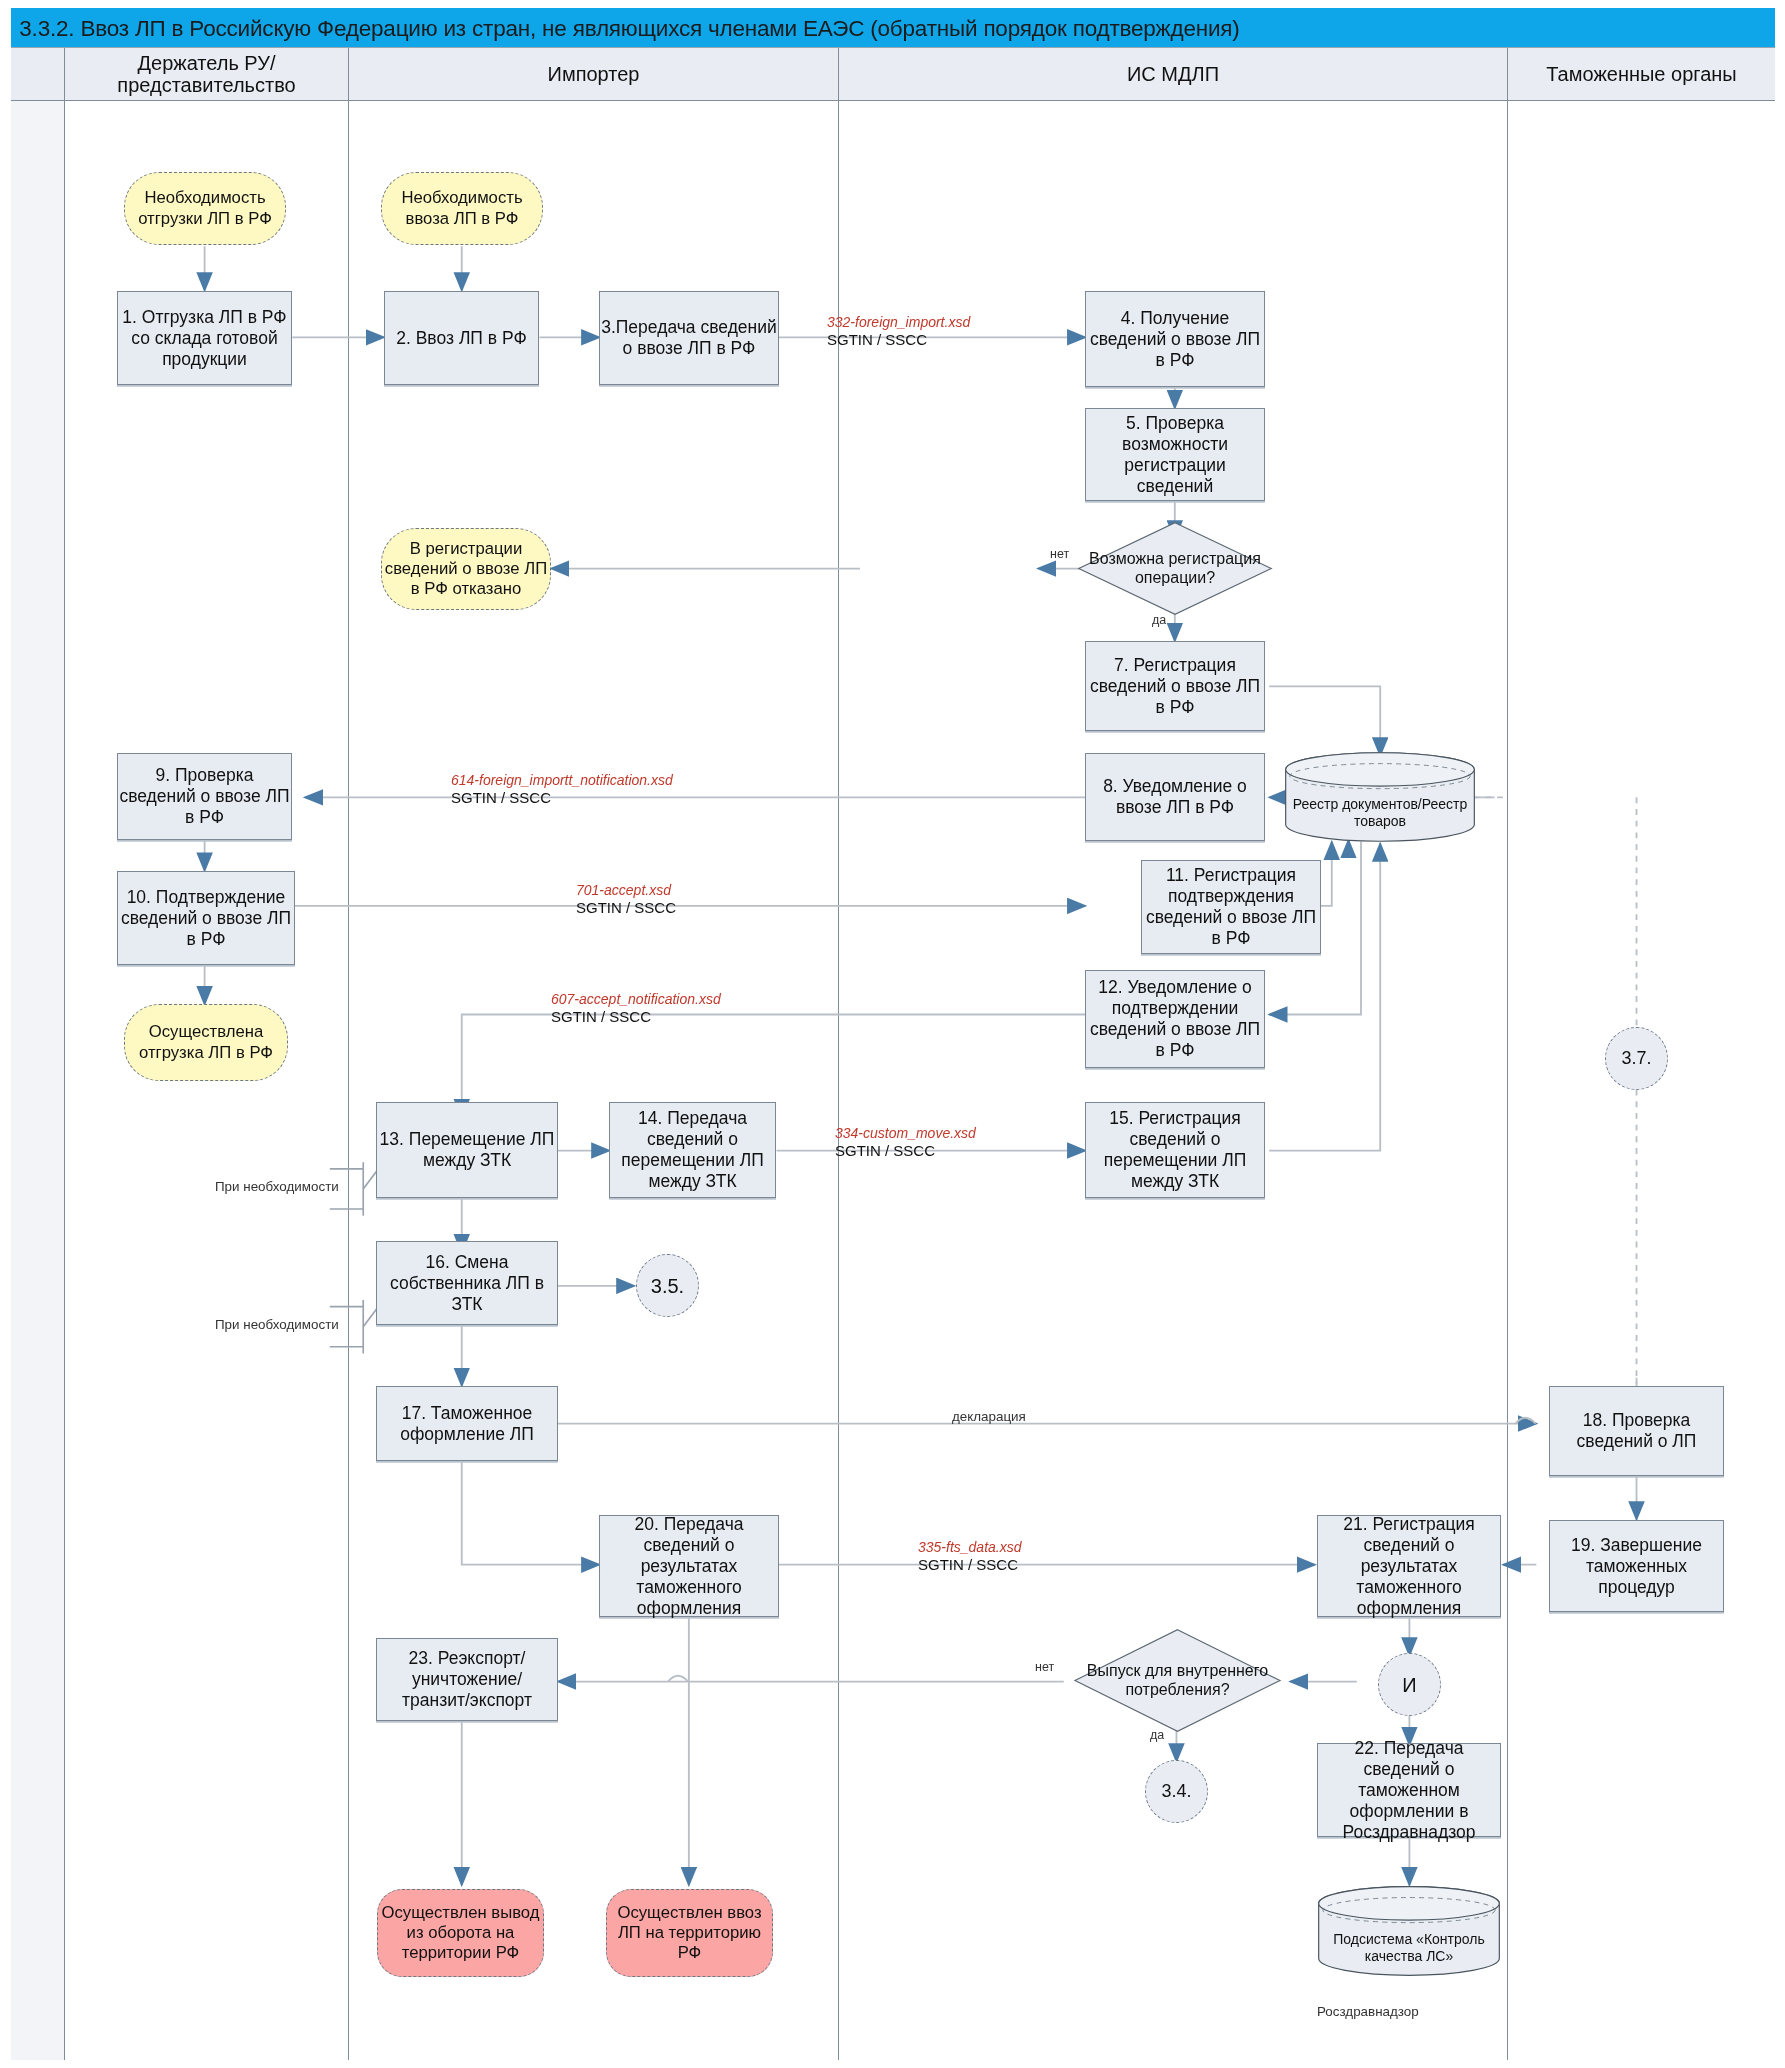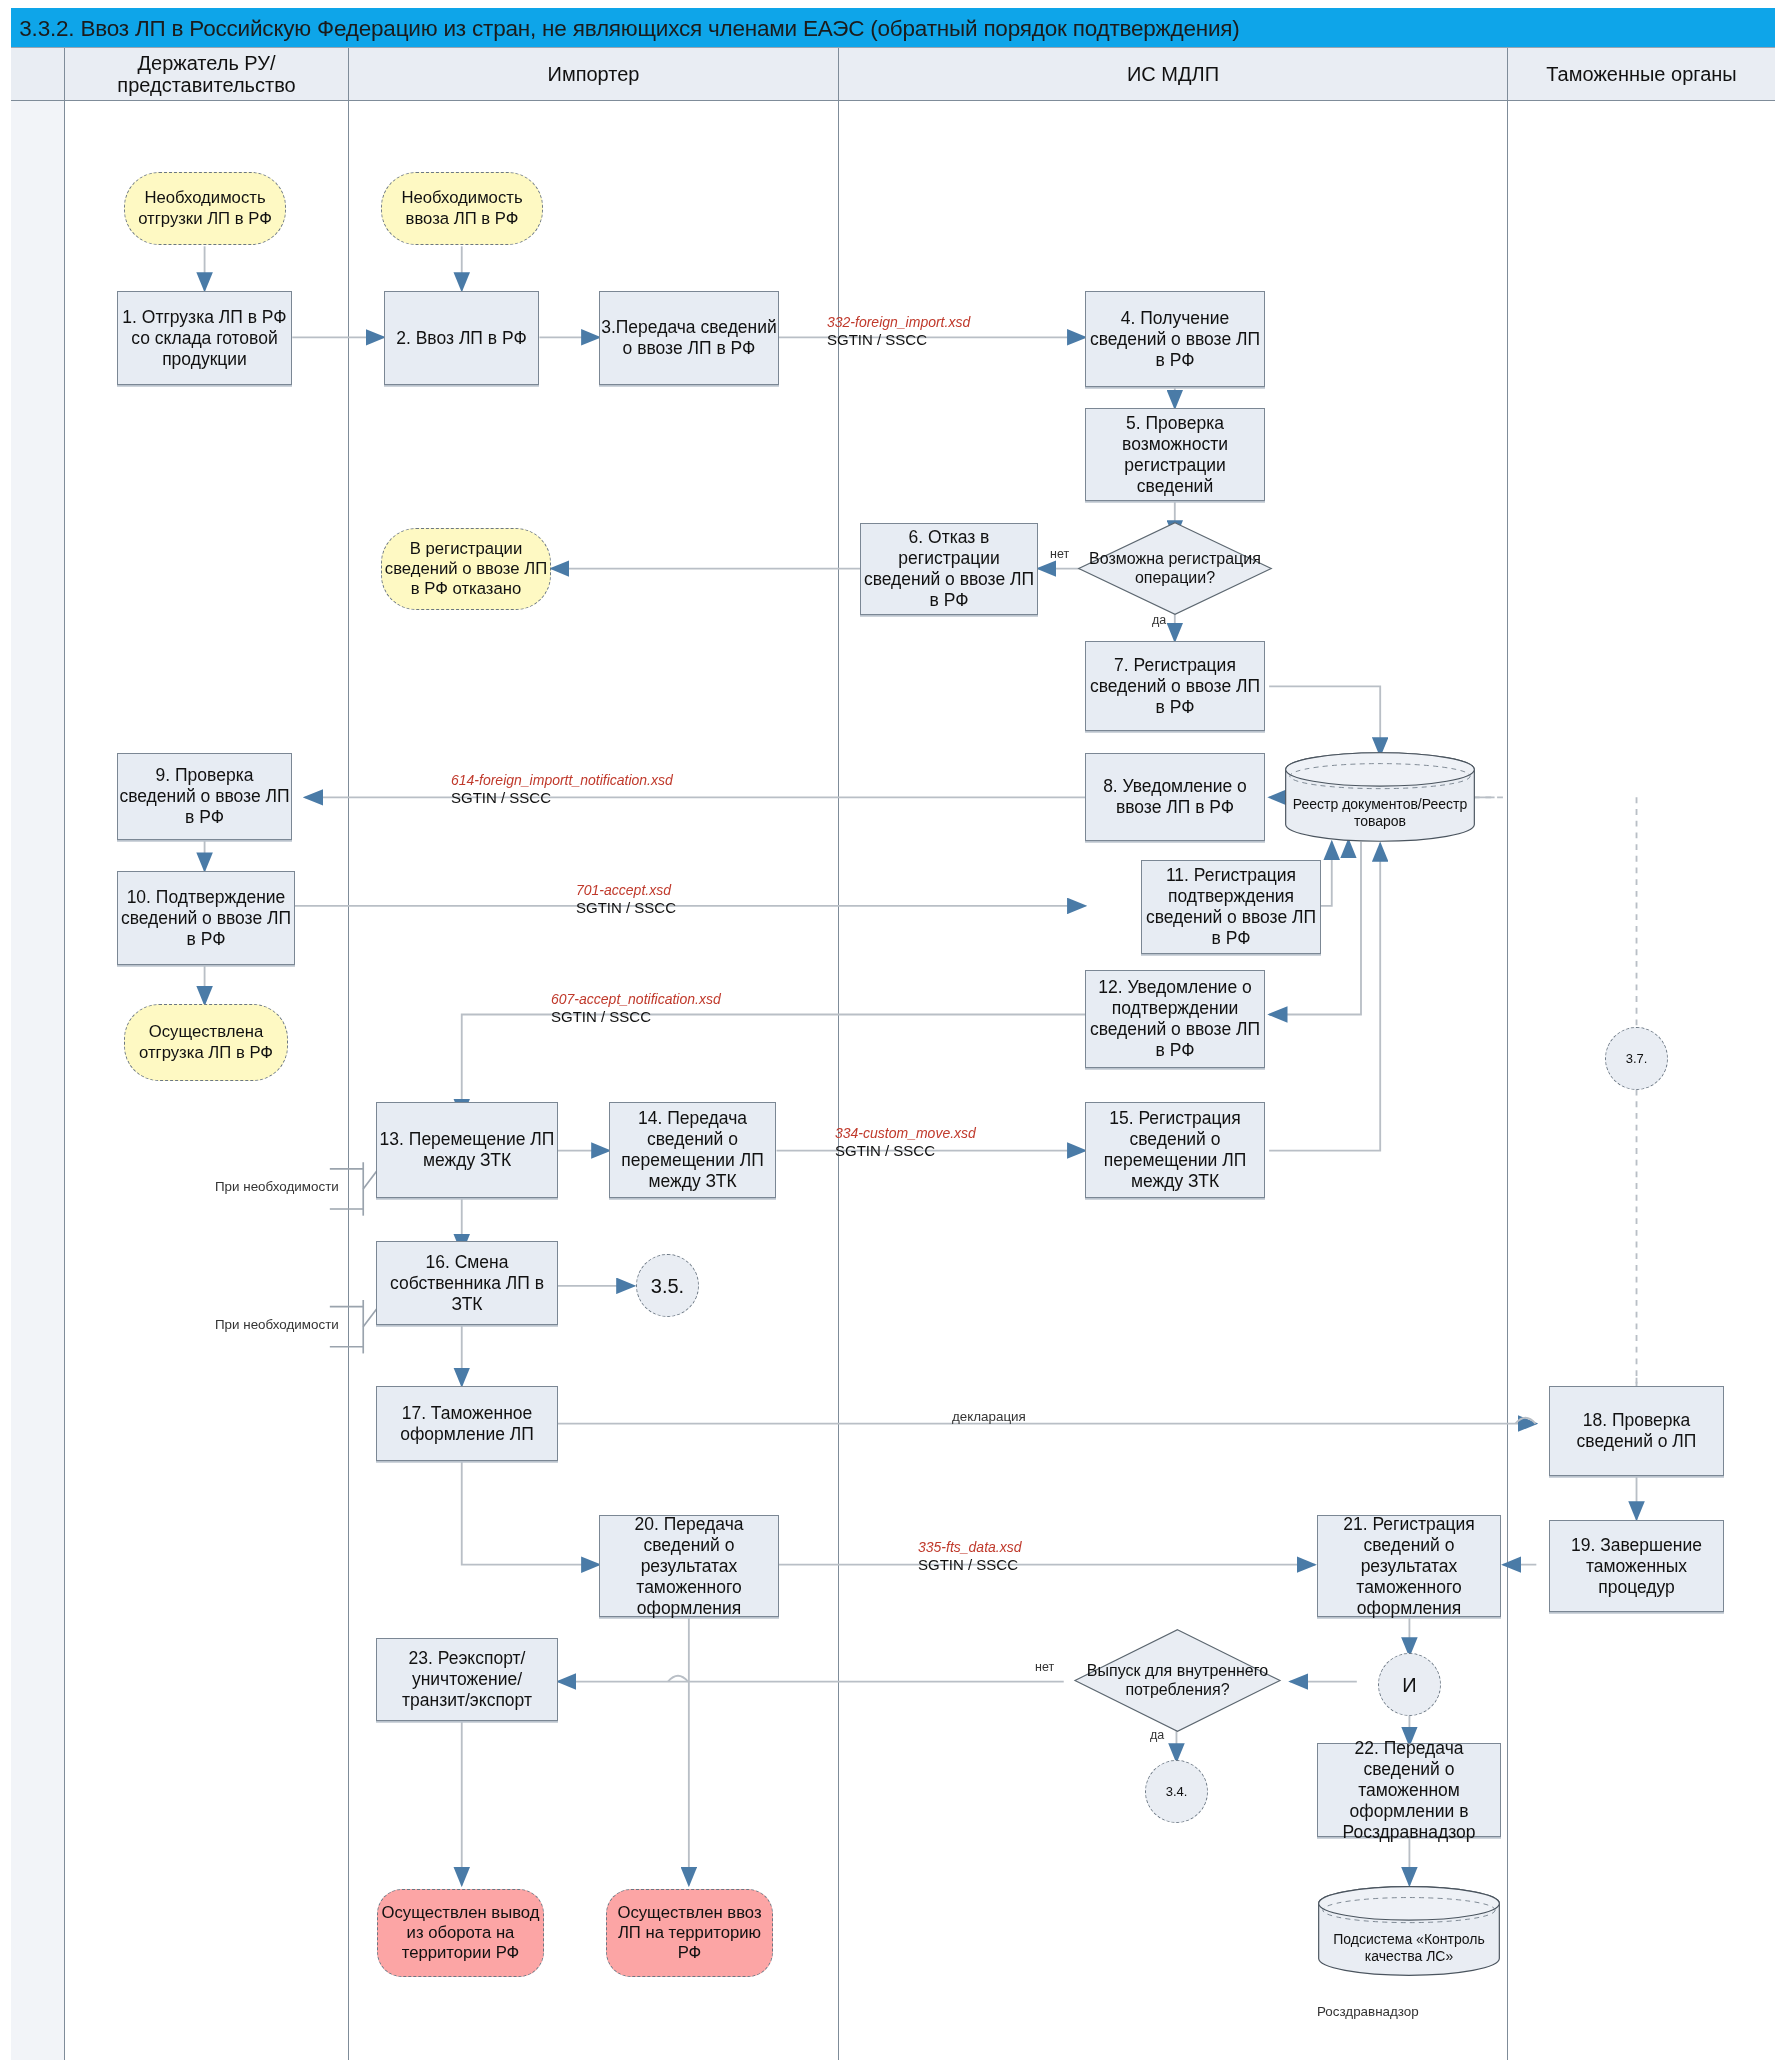--- a/index.html
+++ b/index.html
@@ -29,21 +29,21 @@
   svg.links{position:absolute;left:0;top:0;width:1786px;height:2069px;pointer-events:none;}
 
   
   .node{position:absolute;box-sizing:border-box;display:flex;align-items:center;
         justify-content:center;text-align:center;color:#111;line-height:1.2;}
   .proc{background:#e7ecf3;border:0.8px solid #7b8794;font-size:17.5px;
         box-shadow:0 1.7px 0 0 #b9c2cc;}
   .term{background:#fef9c3;border:0.8px dashed #6b7783;border-radius:35px;font-size:16.7px;}
   .term2{background:#fca5a5;border:0.8px dashed #6b7783;border-radius:25px;font-size:16.7px;}
   .circ{background:#e9edf3;border:0.8px dashed #6b7783;border-radius:50%;font-size:20px;}
-  .circ.small{font-size:13px;}
+  .circ.small{font-size:18px;}
   .diamond-wrap{position:absolute;}
   .diamond-wrap .dtext{position:absolute;left:0;top:0;width:100%;height:100%;
        display:flex;align-items:center;justify-content:center;text-align:center;
        font-size:16px;color:#111;line-height:1.15;z-index:2;}
 
   
   .cyl{position:absolute;}
   .cyl .ctext{position:absolute;left:0;width:100%;text-align:center;font-size:14px;color:#111;line-height:1.2;z-index:3;}
 
   
@@ -230,23 +230,20 @@
     <span>5. Проверка возможности регистрации сведений</span>
   </div>
 
   <div class="diamond-wrap" style="left:1077px;top:521px;width:196px;height:95px;">
     <svg width="196" height="95" viewBox="0 0 235 114">
       <polygon points="117.5,2 233,57 117.5,112 2,57" fill="#e9edf3" stroke="#5c6770" stroke-width="1.4"></polygon>
     </svg>
     <div class="dtext">Возможна регистрация операции?</div>
   </div>
 
-  <div class="node proc" style="left:860px;top:523px;width:178px;height:92px;">
-    <span>6. Отказ в регистрации сведений о ввозе ЛП в РФ</span>
-  </div>
   <div class="node term" style="left:381px;top:528px;width:170px;height:82px;">
     <span>В регистрации сведений о ввозе ЛП в РФ отказано</span>
   </div>
 
   <div class="node proc" style="left:1085px;top:641px;width:180px;height:90px;">
     <span>7. Регистрация сведений о ввозе ЛП в РФ</span>
   </div>
 
   <div class="cyl" style="left:1284px;top:751px;width:192px;height:92px;">
     <svg width="192" height="92" viewBox="0 0 230 110">

